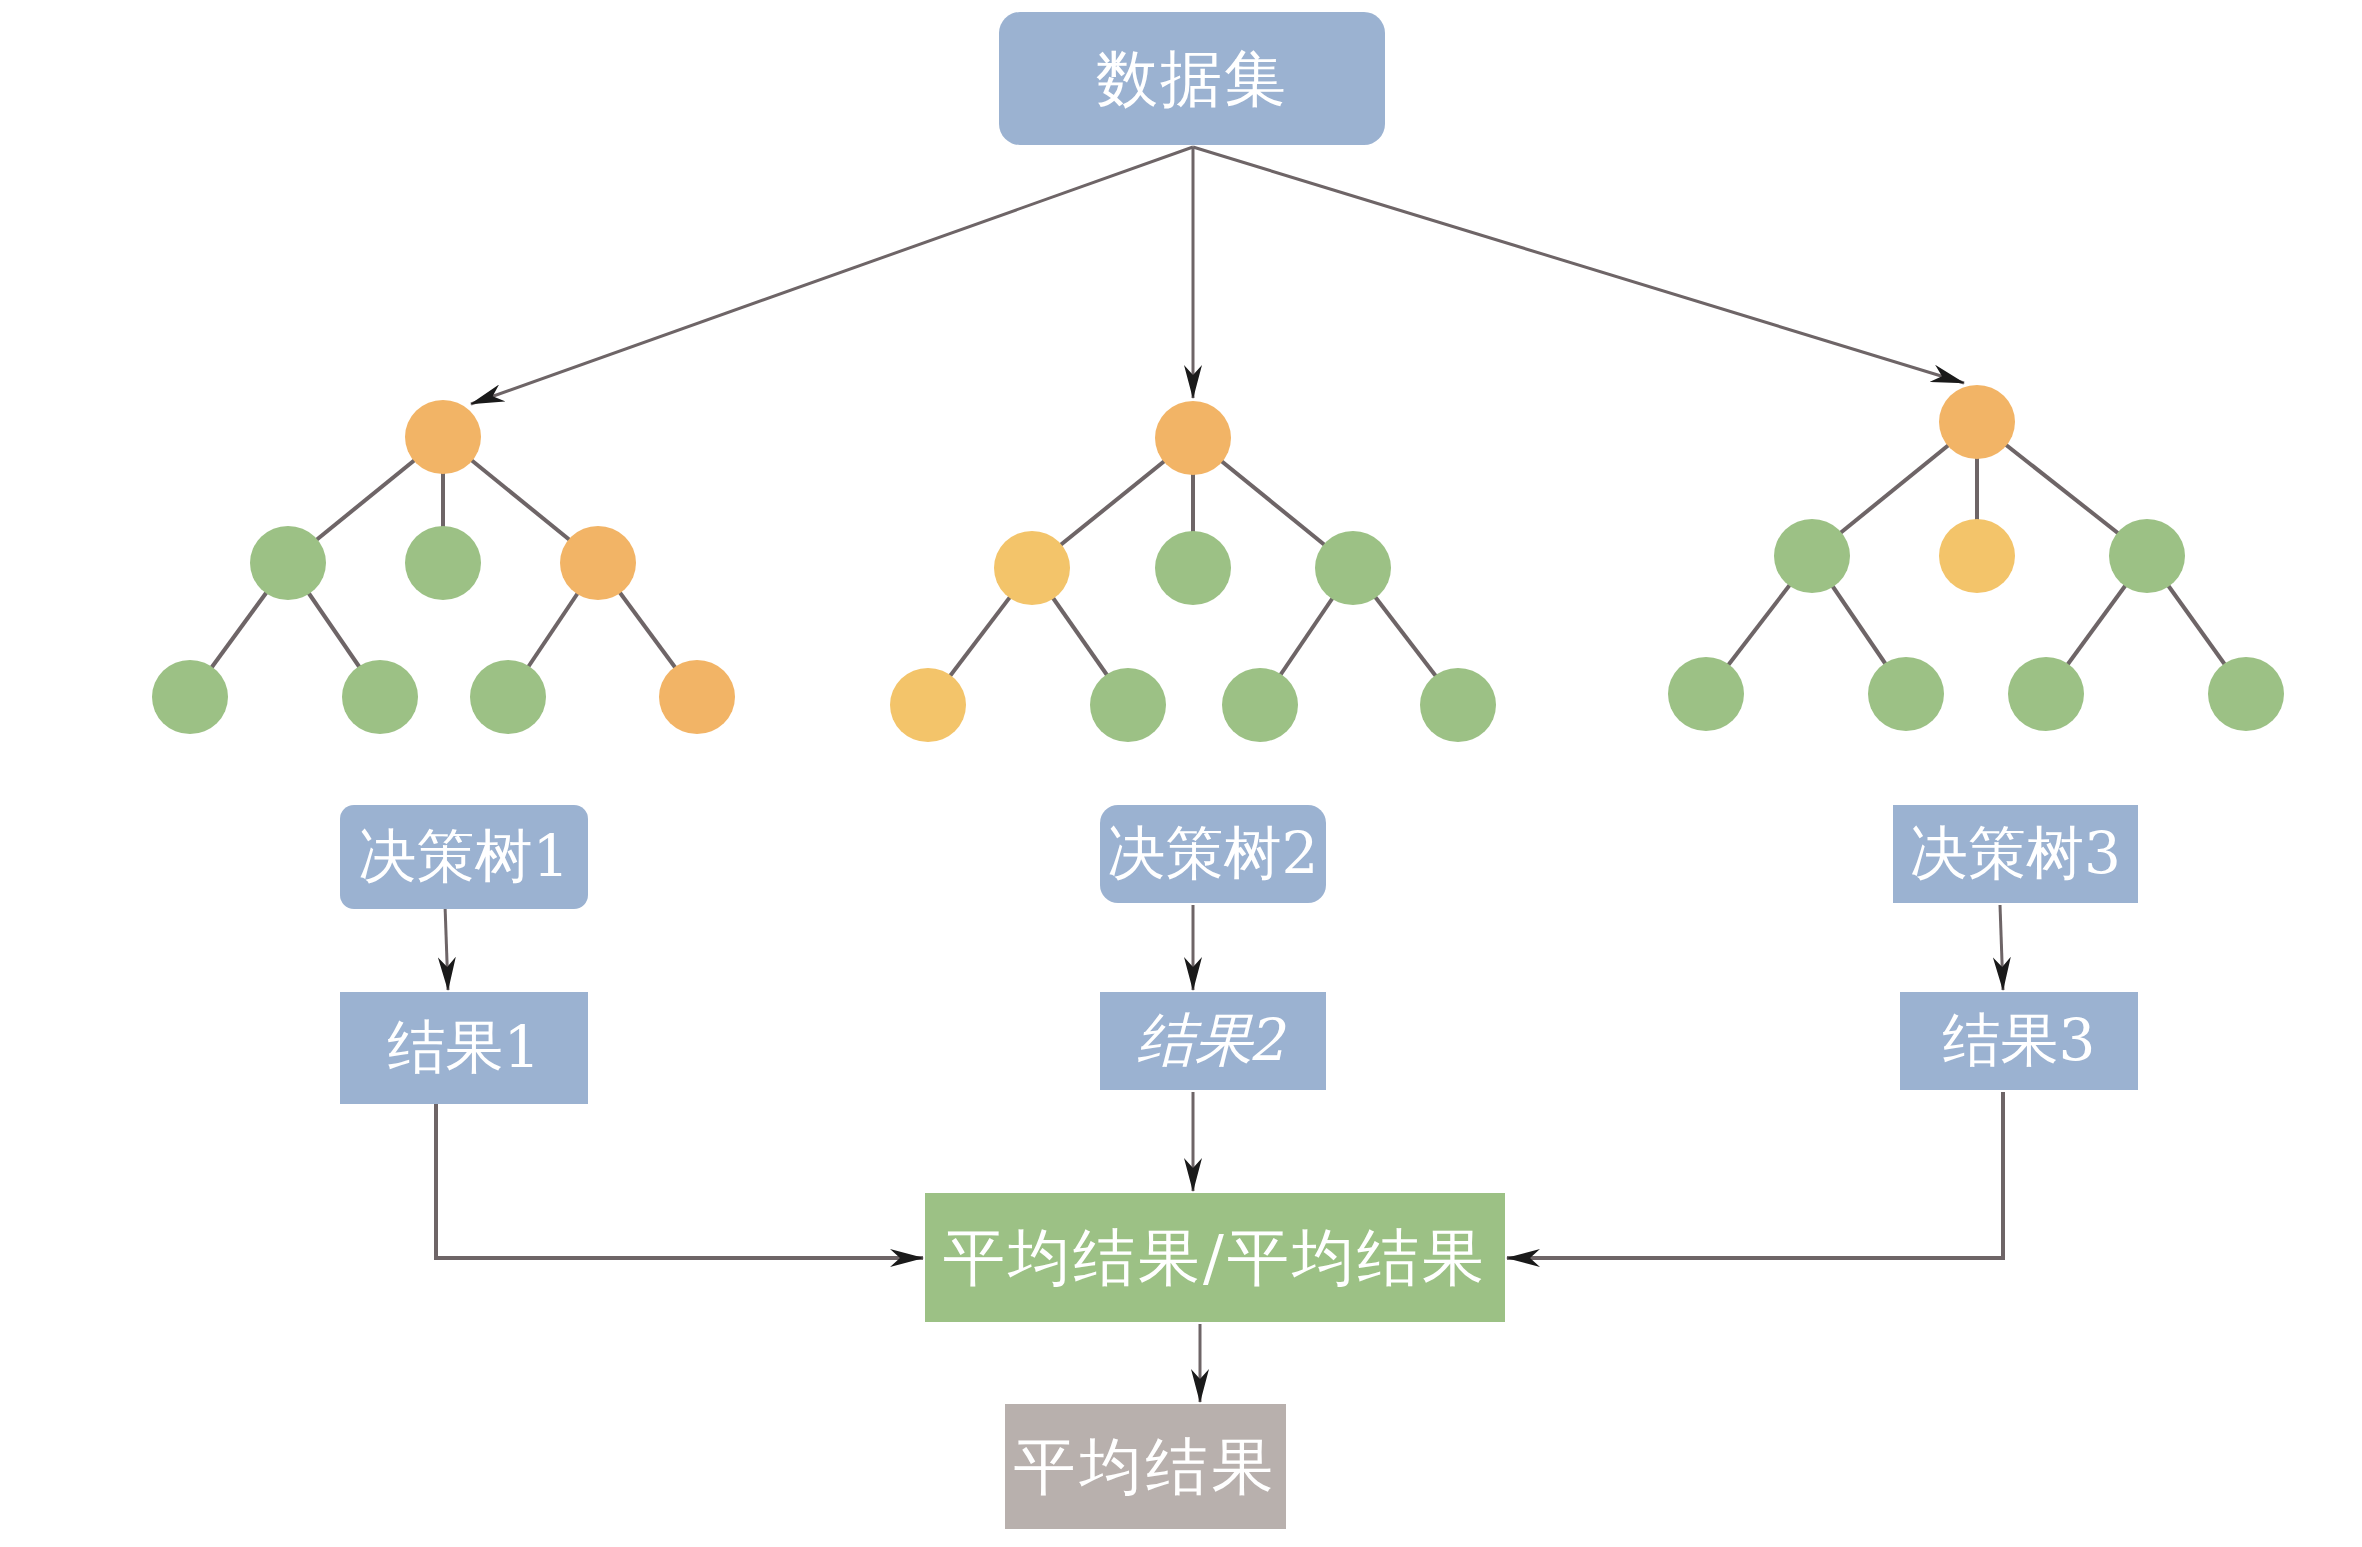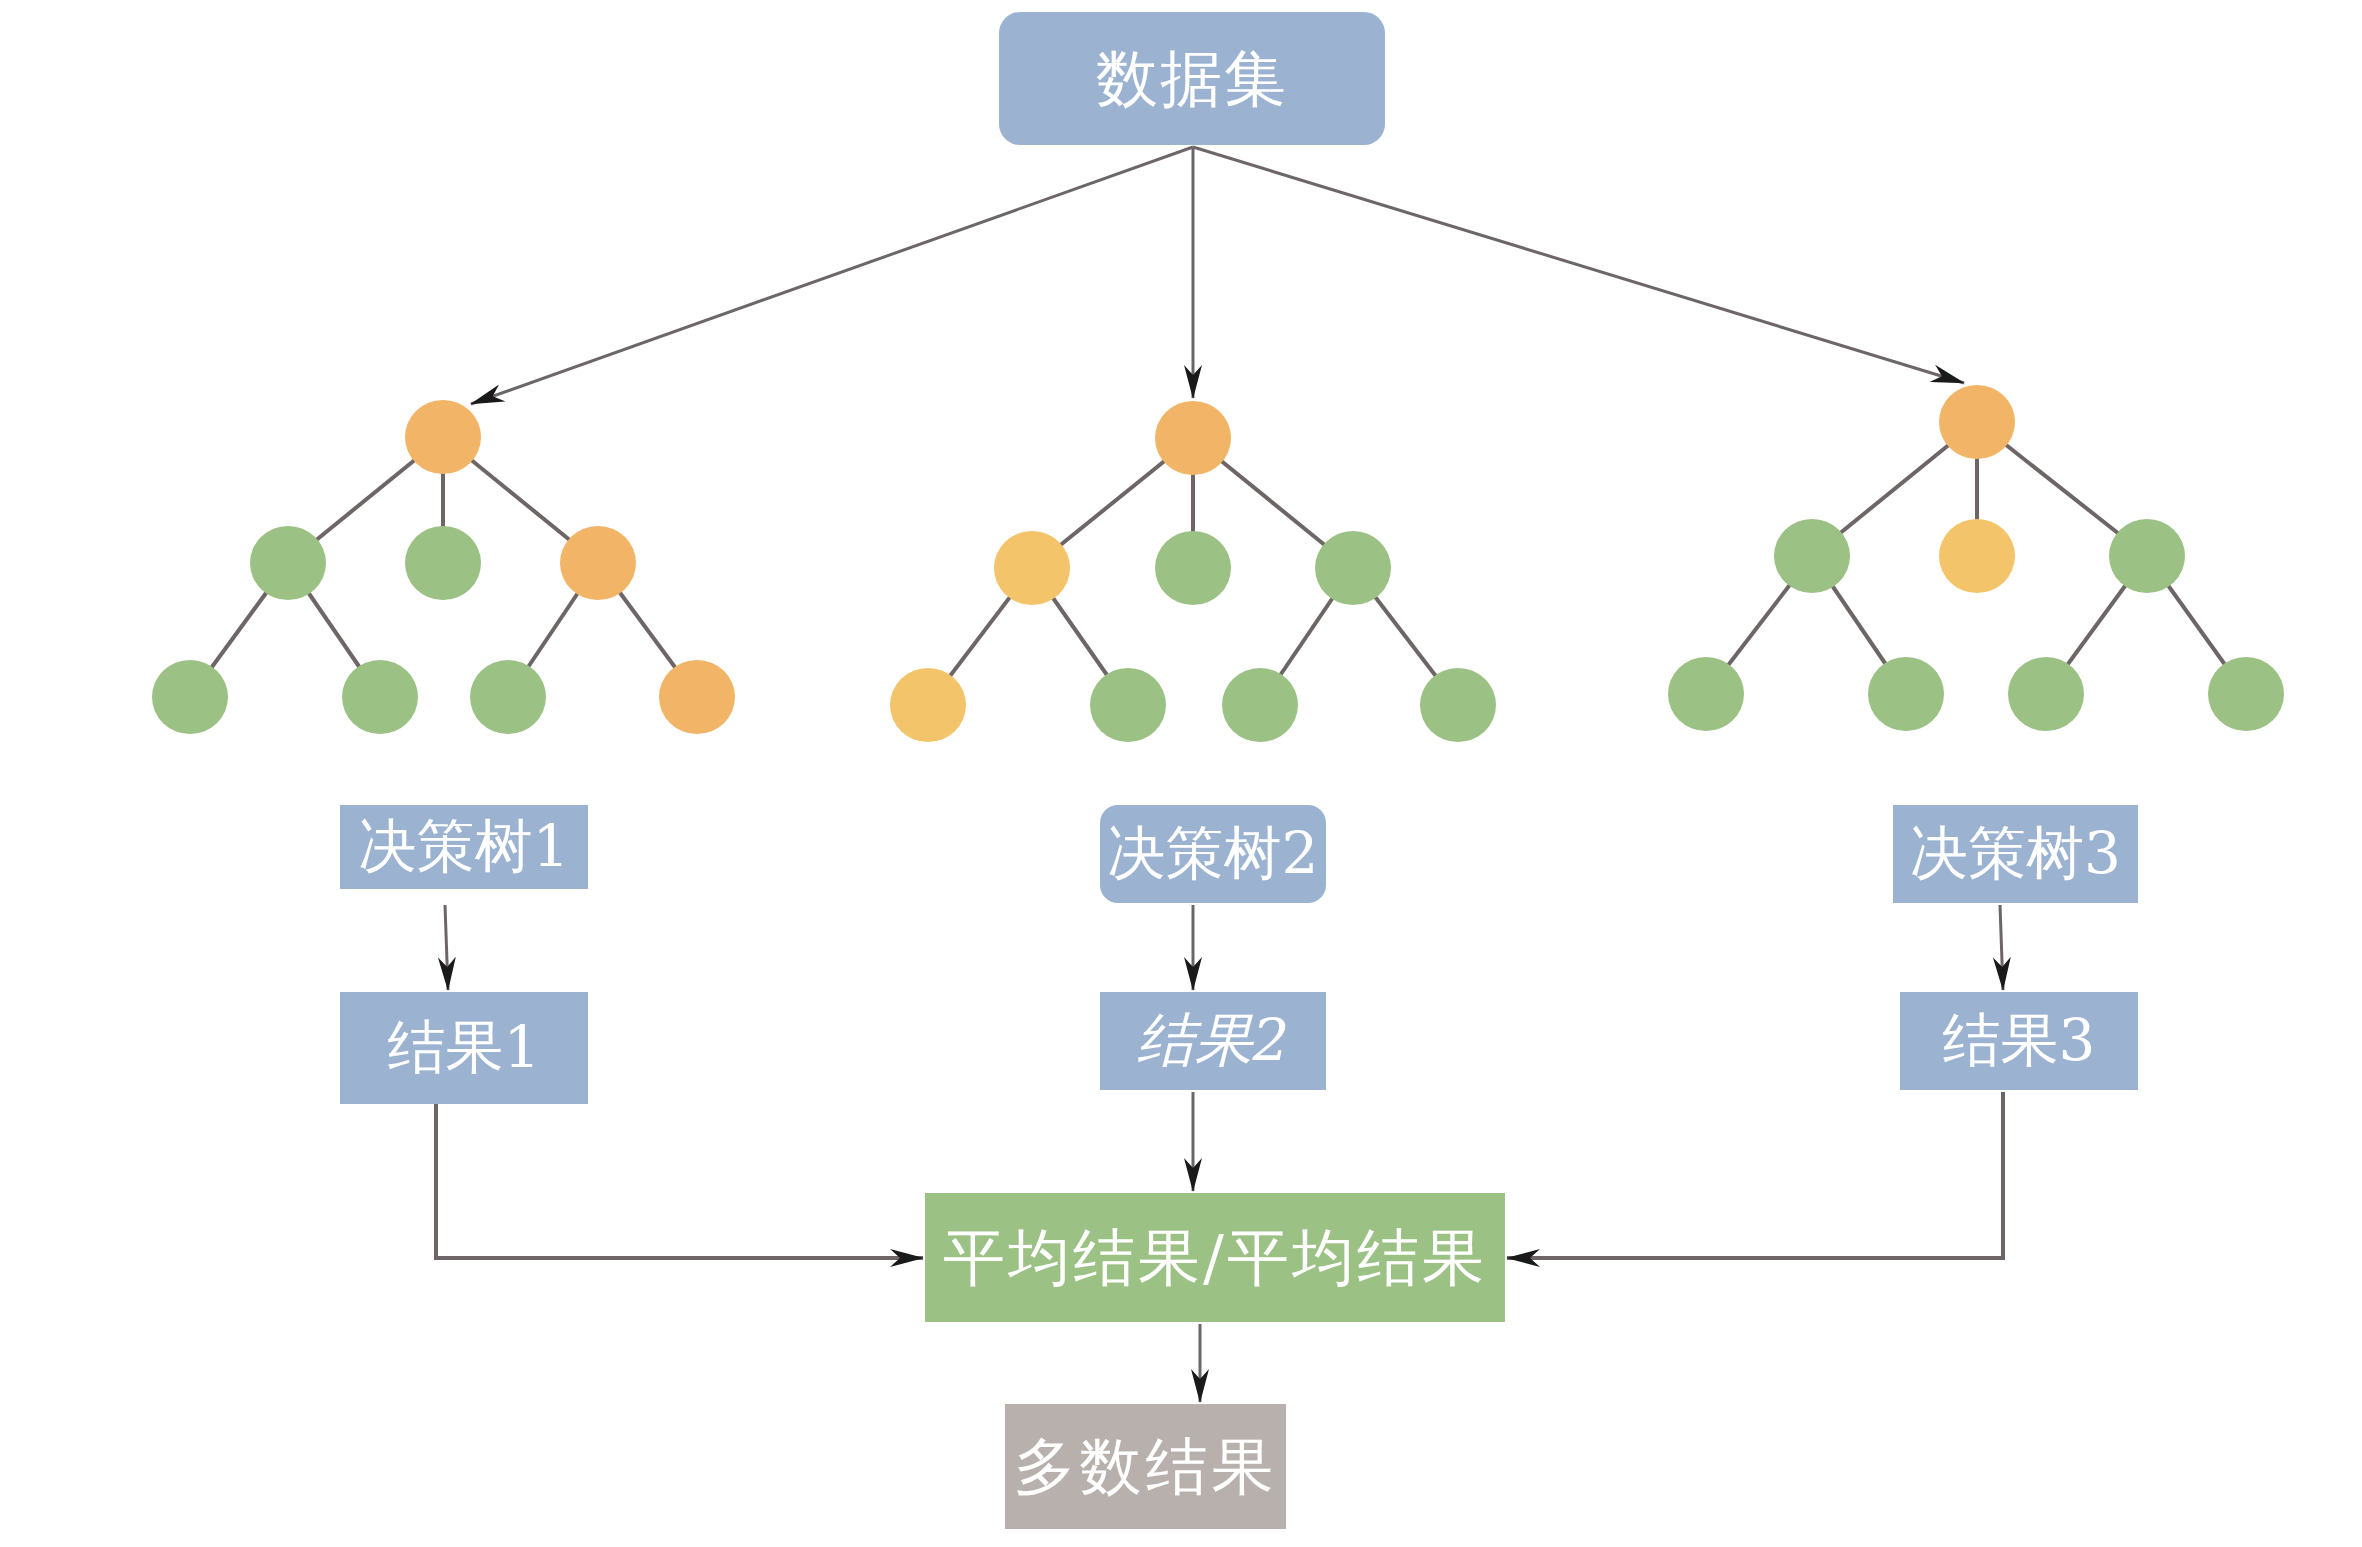--- a/index.html
+++ b/index.html
@@ -88,21 +88,21 @@
         <ellipse cx="1906" cy="694" rx="38" ry="37" fill="#9cc185"></ellipse>
         <ellipse cx="2046" cy="694" rx="38" ry="37" fill="#9cc185"></ellipse>
         <ellipse cx="2246" cy="694" rx="38" ry="37" fill="#9cc185"></ellipse>
       </g>
   </svg>
 
   <div class="box blue fs-top" style="left:999px;top:12px;width:386px;height:133px;border-radius:21px;">
     <span>数据集</span>
   </div>
 
-  <div class="box blue fs-mid" style="left:340px;top:805px;width:248px;height:84px;">
+  <div class="box blue fs-mid" style="left:340px;top:805px;width:248px;height:104px;border-radius:14px;">
     <span>决策树1</span>
   </div>
   <div class="box blue fs-mid" style="left:1100px;top:805px;width:226px;height:98px;border-radius:18px;">
     <span>决策树2</span>
   </div>
   <div class="box blue fs-mid" style="left:1893px;top:805px;width:245px;height:98px;">
     <span>决策树3</span>
   </div>
 
   <div class="box blue fs-mid" style="left:340px;top:992px;width:248px;height:112px;">
@@ -113,15 +113,15 @@
   </div>
   <div class="box blue fs-mid" style="left:1900px;top:992px;width:238px;height:98px;">
     <span>结果3</span>
   </div>
 
   <div class="box green fs-agg" style="left:925px;top:1193px;width:580px;height:129px;">
     <span>平均结果/平均结果</span>
   </div>
 
   <div class="box grey fs-final" style="left:1005px;top:1404px;width:281px;height:125px;">
-    <span>多数结果</span>
+    <span>平均结果</span>
   </div>
 </div>
 
 </body></html>

